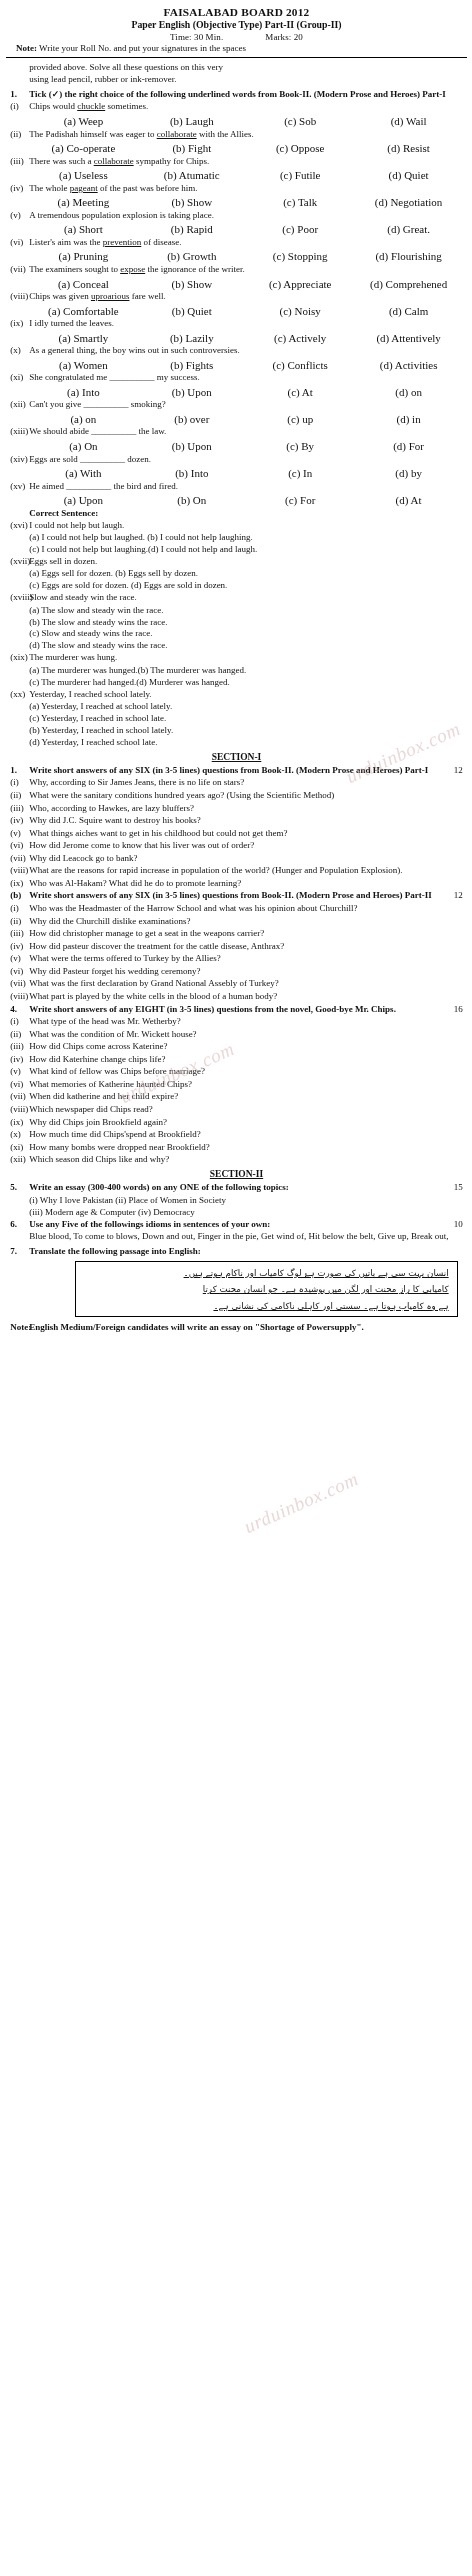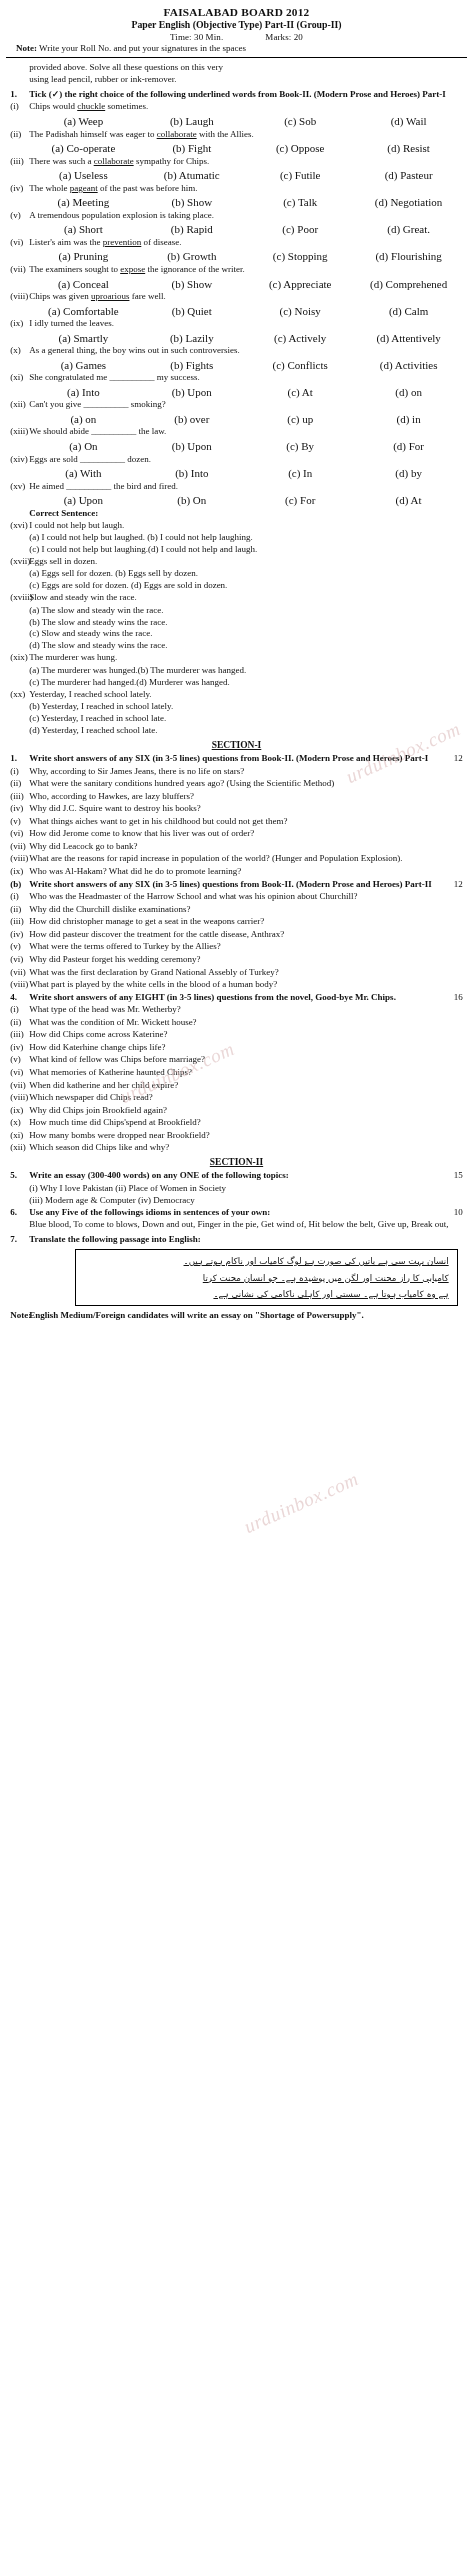--- a/index.html
+++ b/index.html
@@ -184,21 +184,21 @@
     </div>
 
     <div class="row">
       <div class="num small">(iii)</div>
       <div class="txt">There was such a <span class="u">collaborate</span> sympathy for Chips.</div>
     </div>
     <div class="opts">
       <div class="opt">(a) Useless</div>
       <div class="opt">(b) Atumatic</div>
       <div class="opt">(c) Futile</div>
-      <div class="opt">(d) Pasteur</div>
+      <div class="opt">(d) Quiet</div>
     </div>
 
     <div class="row">
       <div class="num small">(iv)</div>
       <div class="txt">The whole <span class="u">pageant</span> of the past was before him.</div>
     </div>
     <div class="opts">
       <div class="opt">(a) Meeting</div>
       <div class="opt">(b) Show</div>
       <div class="opt">(c) Talk</div>
@@ -258,21 +258,21 @@
       <div class="opt">(b) Lazily</div>
       <div class="opt">(c) Actively</div>
       <div class="opt">(d) Attentively</div>
     </div>
 
     <div class="row">
       <div class="num small">(x)</div>
       <div class="txt">As a general thing, the boy wins out in such controversies.</div>
     </div>
     <div class="opts">
-      <div class="opt">(a) Games</div>
+      <div class="opt">(a) Women</div>
       <div class="opt">(b) Fights</div>
       <div class="opt">(c) Conflicts</div>
       <div class="opt">(d) Activities</div>
     </div>
 
     <div class="row">
       <div class="num small">(xi)</div>
       <div class="txt">She congratulated me __________ my success.</div>
     </div>
     <div class="opts">
@@ -355,22 +355,23 @@
       <div class="num small">(xix)</div>
       <div class="txt">The murderer was hung.</div>
     </div>
     <div class="mcqline">(a) The murderer was hunged.(b) The murderer was hanged.</div>
     <div class="mcqline">(c) The murderer had hanged.(d) Murderer was hanged.</div>
 
     <div class="row">
       <div class="num small">(xx)</div>
       <div class="txt">Yesterday, I reached school lately.</div>
     </div>
+    <div class="mcqline">(a) Yesterday, I reached at school lately.</div>
+    <div class="mcqline">(c) Yesterday, I reached in school late.</div>
     <div class="mcqline">(b) Yesterday, I reached in school lately.</div>
-    <div class="mcqline">(c) Yesterday, I reached in school late.</div>
     <div class="mcqline">(d) Yesterday, I reached school late.</div>
 
 
     <div class="secthead">SECTION-I</div>
 
     <div class="row">
       <div class="num">1.</div>
       <div class="txt b">
         <span class="marks">12</span>
         <span>Write short answers of any SIX (in 3-5 lines) questions from Book-II. (Modern Prose and Heroes) Part-I</span>

